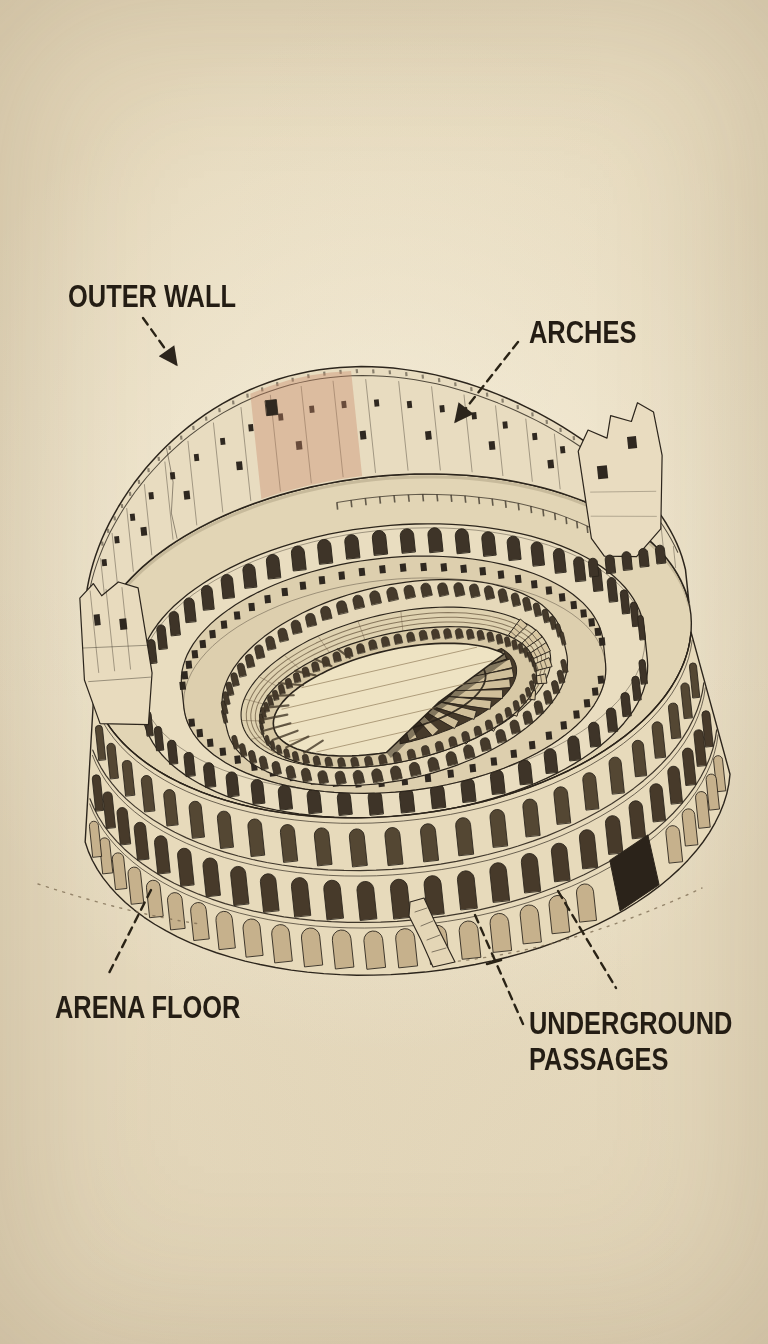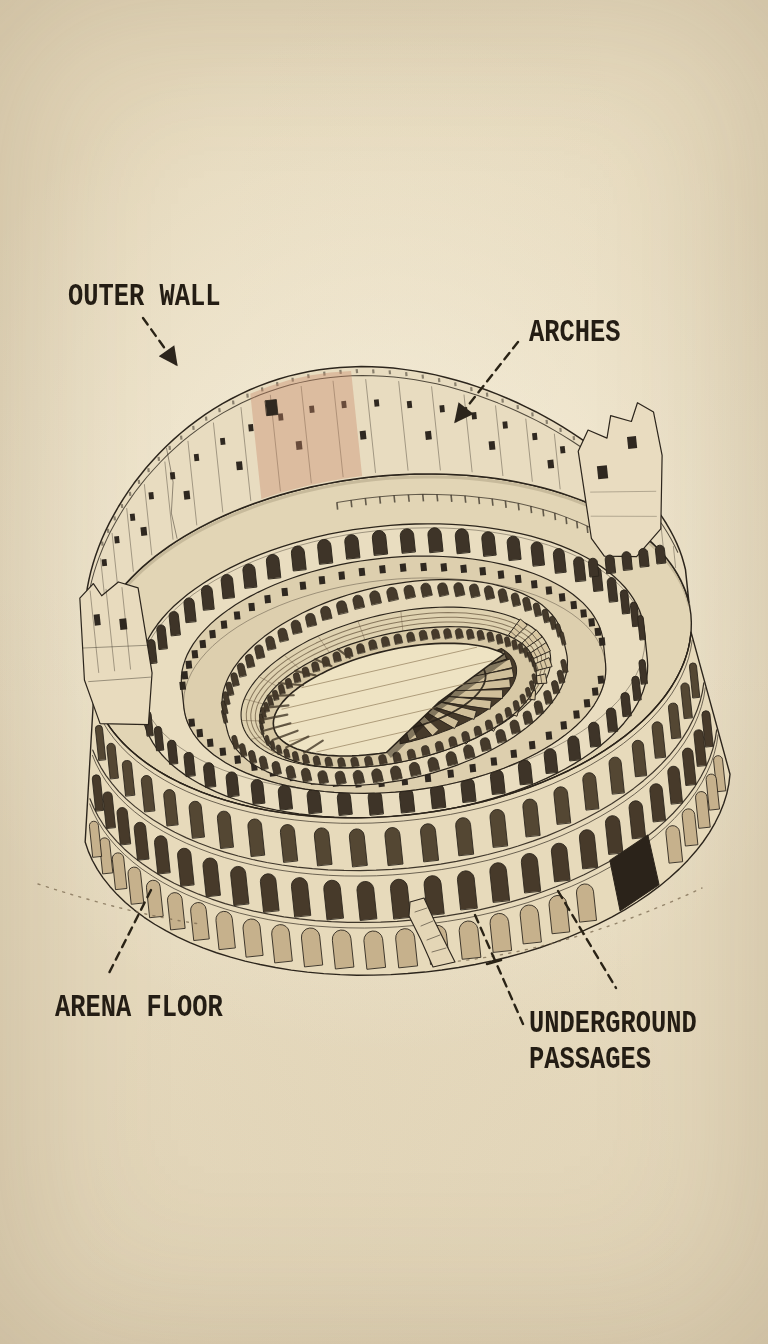--- a/index.html
+++ b/index.html
@@ -6,21 +6,21 @@
   .page{
     position:relative;width:768px;height:1344px;overflow:hidden;
     background:
       radial-gradient(90% 55% at 50% 40%, rgba(255,250,236,.55), rgba(255,250,236,0) 70%),
       radial-gradient(circle at 10% 12%, rgba(165,135,90,.10), transparent 40%),
       radial-gradient(circle at 90% 18%, rgba(165,135,90,.08), transparent 36%),
       radial-gradient(circle at 8% 90%, rgba(150,120,80,.11), transparent 45%),
       radial-gradient(circle at 88% 94%, rgba(150,120,80,.10), transparent 42%),
       #ebe0c5;
     box-shadow:inset 0 0 170px rgba(108,84,50,.24);
-    font-family:Liberation Mono, monospace;
+    font-family:Liberation Sans, sans-serif;
   }
   #art{position:absolute;left:0;top:0;}
   #art path,#art line,#art rect{stroke-linejoin:round;stroke-linecap:round;}
   .dash{stroke:#2a2316;stroke-width:2.4;stroke-dasharray:8 6;fill:none;}
   .dot{stroke:#7a684f;stroke-width:1.4;stroke-dasharray:2 6.5;fill:none;opacity:.75;}
   .lbl{
     position:absolute;font-weight:700;font-size:31px;line-height:1.05;
     letter-spacing:0;color:#241d14;white-space:nowrap;
     transform:scaleX(.82);transform-origin:0 0;
   }

